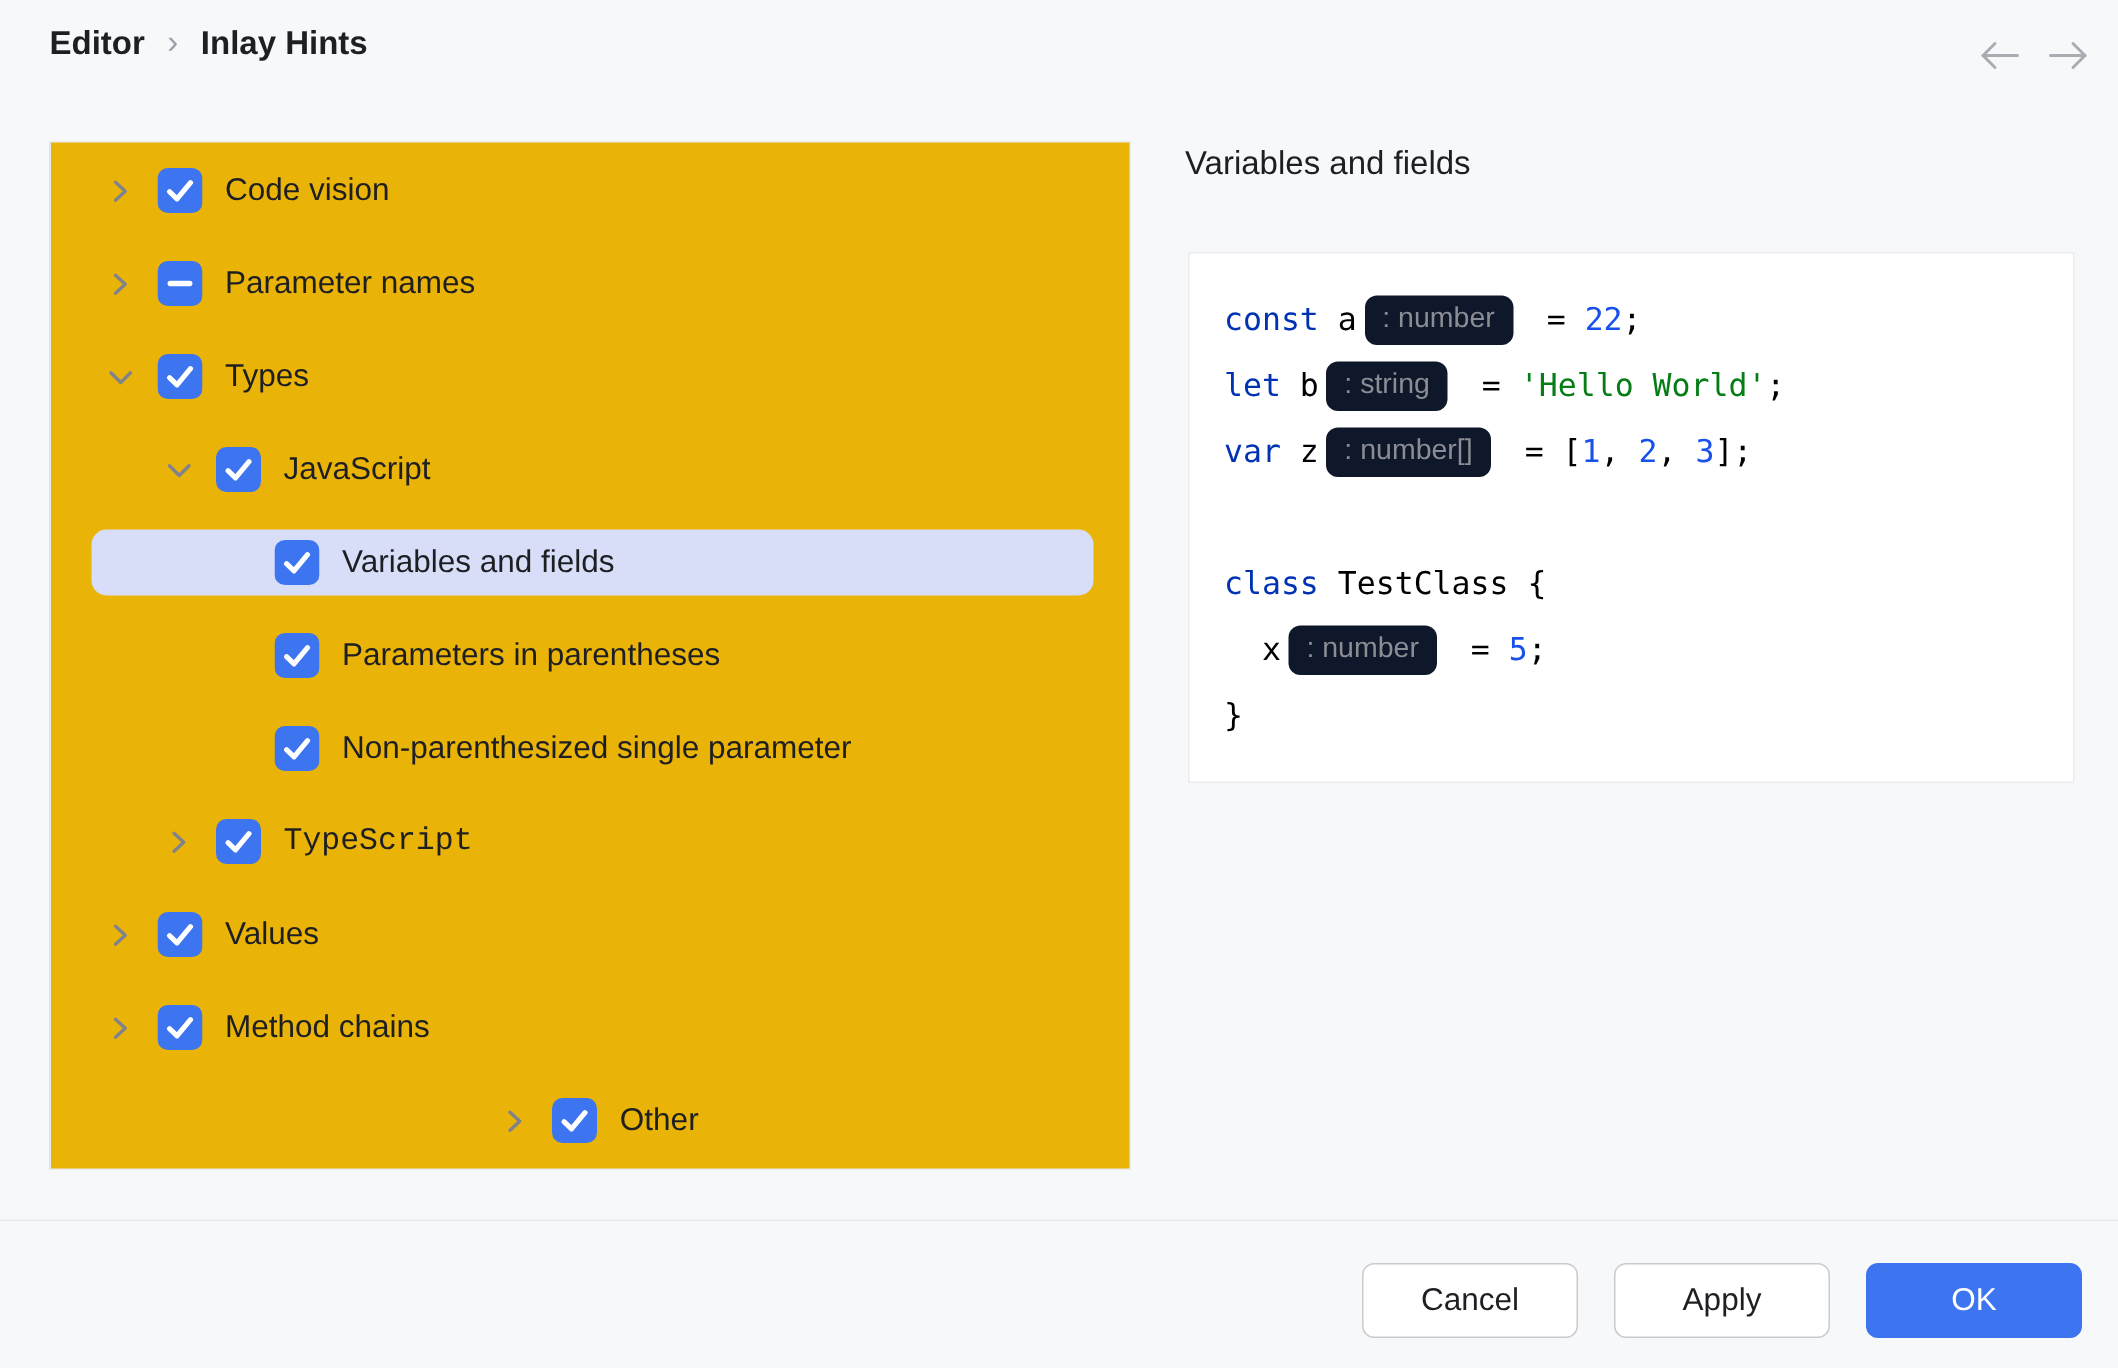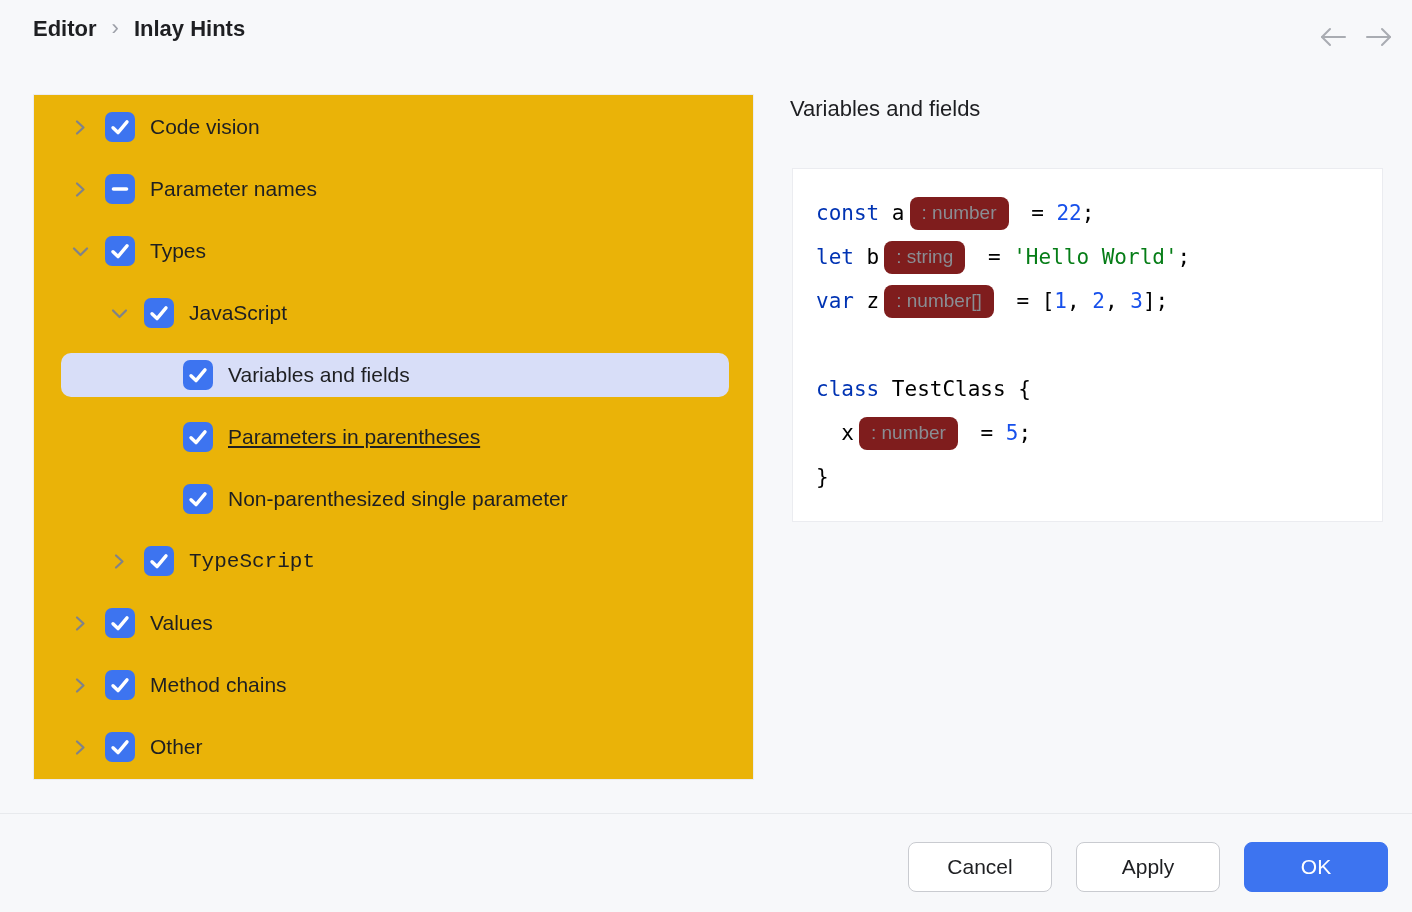--- a/index.html
+++ b/index.html
@@ -41,21 +41,21 @@
     padding:22px 10px 0 23px;
     font-family:"DejaVu Sans Mono","Liberation Mono",monospace;font-size:21px;
   }
   .code-line{height:44px;display:flex;align-items:center;white-space:pre;}
   .tok-kw{color:#0033B3;}
   .tok-num{color:#1750EB;}
   .tok-str{color:#067D17;}
   .tok-plain{color:#000;}
   .tok-hint{
     font-family:"Liberation Sans",sans-serif;font-size:19px;
-    color:#8A8D93;background:#7f1d1d;border-radius:8px;
+    color:#8A8D93;background:#0f172a;border-radius:8px;
     padding:5px 12px 6px 12px;margin:0 10px 0 5px;white-space:pre;
   }
   
   .footer{position:absolute;left:0;bottom:0;width:1412px;height:99px;border-top:1px solid #E8EAED;}
   .footer-buttons{position:absolute;right:24px;top:28px;display:flex;gap:24px;}
   .btn{
     height:50px;width:144px;border-radius:8px;font-size:21px;
     display:flex;align-items:center;justify-content:center;cursor:pointer;
     font-family:"Liberation Sans",sans-serif;
   }
@@ -136,34 +136,34 @@
       <span class="tree-label">JavaScript</span>
     </div>
     <div class="tree-row selected" style="padding-left: 86px;">
       <span class="chev"></span>
       <span class="cbx"><svg width="30" height="30" viewBox="0 0 30 30">
           <rect width="30" height="30" rx="7" fill="#3D74F0"></rect>
           <path d="M8 15.8 L13 20.6 L22 9.8" fill="none" stroke="#fff" stroke-width="3.4" stroke-linecap="round" stroke-linejoin="round"></path>
         </svg></span>
       <span class="tree-label">Variables and fields</span>
     </div>
-    <div class="tree-row" style="padding-left: 86px; text-decoration: underline;">
-      <span class="chev"></span>
-      <span class="cbx"><svg width="30" height="30" viewBox="0 0 30 30">
-          <rect width="30" height="30" rx="7" fill="#3D74F0"></rect>
-          <path d="M8 15.8 L13 20.6 L22 9.8" fill="none" stroke="#fff" stroke-width="3.4" stroke-linecap="round" stroke-linejoin="round"></path>
-        </svg></span>
-      <span class="tree-label">Parameters in parentheses</span>
-    </div>
     <div class="tree-row" style="padding-left: 86px;">
       <span class="chev"></span>
       <span class="cbx"><svg width="30" height="30" viewBox="0 0 30 30">
           <rect width="30" height="30" rx="7" fill="#3D74F0"></rect>
           <path d="M8 15.8 L13 20.6 L22 9.8" fill="none" stroke="#fff" stroke-width="3.4" stroke-linecap="round" stroke-linejoin="round"></path>
         </svg></span>
+      <span class="tree-label">Parameters in parentheses</span>
+    </div>
+    <div class="tree-row" style="padding-left: 86px;">
+      <span class="chev"></span>
+      <span class="cbx"><svg width="30" height="30" viewBox="0 0 30 30">
+          <rect width="30" height="30" rx="7" fill="#3D74F0"></rect>
+          <path d="M8 15.8 L13 20.6 L22 9.8" fill="none" stroke="#fff" stroke-width="3.4" stroke-linecap="round" stroke-linejoin="round"></path>
+        </svg></span>
       <span class="tree-label">Non-parenthesized single parameter</span>
     </div>
     <div class="tree-row" style="padding-left: 47px; font-family: Liberation Mono, monospace;">
       <span class="chev">
         <svg width="20" height="20" viewBox="0 0 20 20" fill="none" stroke="#7F828A" stroke-width="2.2" stroke-linecap="round" stroke-linejoin="round">
           <path d="M7 4.5 L13.5 10.5 L7 16.5"></path>
         </svg>
       </span>
       <span class="cbx"><svg width="30" height="30" viewBox="0 0 30 30">
           <rect width="30" height="30" rx="7" fill="#3D74F0"></rect>
@@ -188,21 +188,21 @@
         <svg width="20" height="20" viewBox="0 0 20 20" fill="none" stroke="#7F828A" stroke-width="2.2" stroke-linecap="round" stroke-linejoin="round">
           <path d="M7 4.5 L13.5 10.5 L7 16.5"></path>
         </svg>
       </span>
       <span class="cbx"><svg width="30" height="30" viewBox="0 0 30 30">
           <rect width="30" height="30" rx="7" fill="#3D74F0"></rect>
           <path d="M8 15.8 L13 20.6 L22 9.8" fill="none" stroke="#fff" stroke-width="3.4" stroke-linecap="round" stroke-linejoin="round"></path>
         </svg></span>
       <span class="tree-label">Method chains</span>
     </div>
-    <div class="tree-row" style="padding-left: 8px;">
+    <div class="tree-row" style="padding-left: 8px; justify-content: center;">
       <span class="chev">
         <svg width="20" height="20" viewBox="0 0 20 20" fill="none" stroke="#7F828A" stroke-width="2.2" stroke-linecap="round" stroke-linejoin="round">
           <path d="M7 4.5 L13.5 10.5 L7 16.5"></path>
         </svg>
       </span>
       <span class="cbx"><svg width="30" height="30" viewBox="0 0 30 30">
           <rect width="30" height="30" rx="7" fill="#3D74F0"></rect>
           <path d="M8 15.8 L13 20.6 L22 9.8" fill="none" stroke="#fff" stroke-width="3.4" stroke-linecap="round" stroke-linejoin="round"></path>
         </svg></span>
       <span class="tree-label">Other</span>

